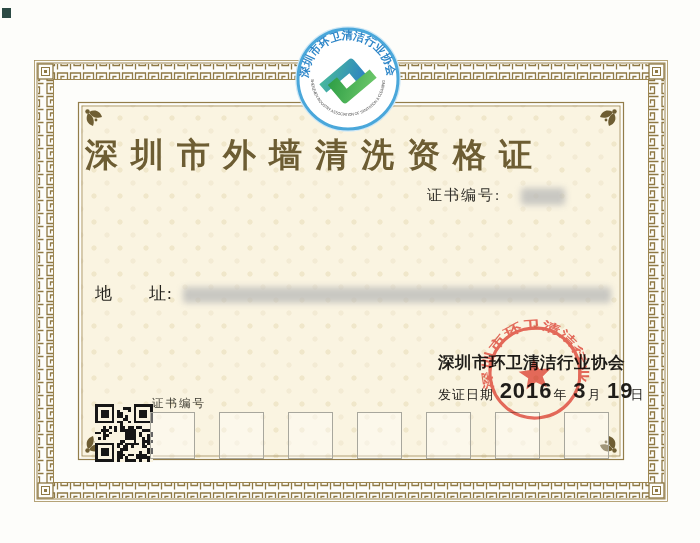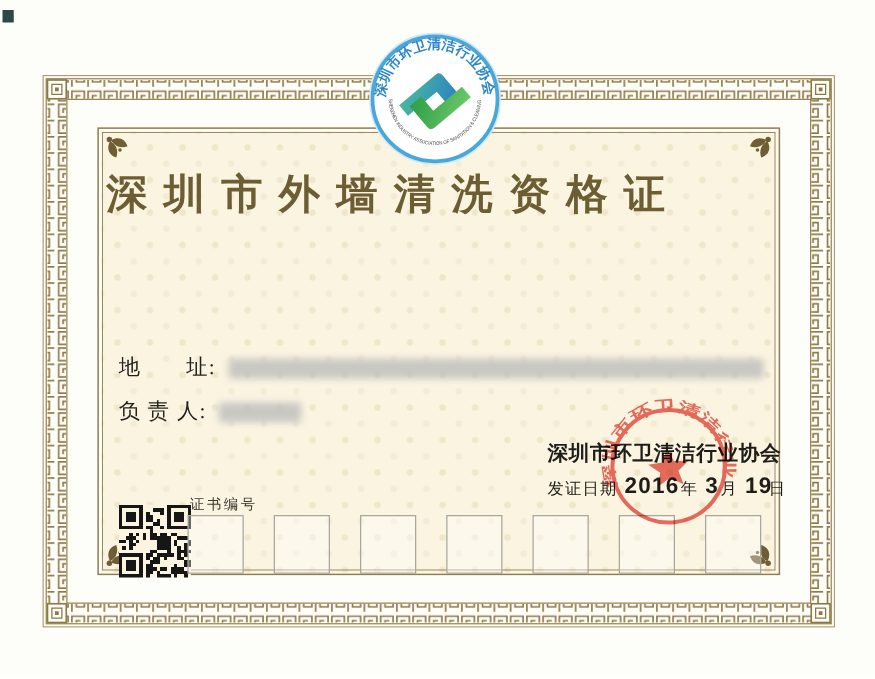--- a/index.html
+++ b/index.html
@@ -40,21 +40,21 @@
   .row-company{top:243px;}
   .row-address{top:282px;text-align:right;}
   .row-person{top:317px;}
   .redact-mid{width:72px;height:16px;margin:0 6px;}
   .redact-addr{width:428px;height:16px;margin-left:10px;}
   .redact-person{width:66px;height:16px;margin-left:10px;}
 
   .issuer{position:absolute;left:438px;top:352px;width:195px;z-index:4;color:#1f1d19;}
   .issuer-name{font-size:16.5px;font-weight:700;letter-spacing:.5px;white-space:nowrap;}
   .issue-date{margin-top:5px;font-size:13px;letter-spacing:1px;white-space:nowrap;}
-  .issue-date .num{font-size:18px;font-weight:700;position:relative;top:-1px;margin:0 1px;}
+  .issue-date .num{font-size:22px;font-weight:700;position:relative;top:-1px;margin:0 1px;}
   .issue-date .unit-day{margin-left:-4px;}
   .issuer-note{margin-top:4px;font-size:13px;letter-spacing:3px;white-space:nowrap;font-family:"Liberation Serif","DejaVu Serif",serif;}
 
   .seal{position:absolute;left:480px;top:318px;width:110px;height:110px;z-index:5;
         mix-blend-mode:multiply;opacity:.85;transform:rotate(-6deg);}
 
   .qr{position:absolute;left:95px;top:404px;width:58px;height:58px;z-index:4;}
   .review-label{position:absolute;left:152px;top:396px;z-index:4;font-size:11.5px;color:#3a382f;letter-spacing:2px;}
   .review-boxes{position:absolute;left:150px;top:412px;z-index:4;display:flex;gap:24px;}
   .review-box{width:45px;height:47px;border:1px solid #a8a79d;background:rgba(255,255,255,.35);box-sizing:border-box;}
@@ -134,26 +134,26 @@
       <textPath href="#arcBot" startOffset="0" textLength="115" lengthAdjust="spacingAndGlyphs">SHENZHEN INDUSTRY ASSOCIATION OF SANITATION &amp; CLEANING</textPath>
     </text>
     <g transform="translate(55,57) rotate(-40)">
       <path d="M-24,-16 H14 Q18,-16 18,-12 V10 H6 V-5 H-24 Z" fill="url(#gBlue)"></path>
       <path d="M24,16 H-14 Q-18,16 -18,12 V-10 H-6 V5 H24 Z" fill="url(#gGreen)"></path>
     </g>
   </svg>
 
   <div class="title">深圳市外墙清洗资格证</div>
 
+  <div class="cert-no">
+    <span>证书编号:</span><span class="redact redact-certno"></span>
+  </div>
 
   <div class="field-row row-address">
     <span class="lbl">地　　址:</span><span class="redact redact-addr"></span>
-  </div>
-  <div class="field-row row-person">
-    <span class="lbl">负 责 人:</span><span class="redact redact-person"></span>
   </div>
 
   <svg class="seal" viewBox="0 0 110 110">
     <defs>
         <path id="sealArc" d="M13,68 A44,44 0 1 1 97,68" fill="none"></path>
       </defs>
     <circle cx="55" cy="55" r="45" fill="none" stroke="#e4544a" stroke-width="3.2"></circle>
     <path d="M55,41 L59.7,51.5 L71.2,52.1 L62.3,59.4 L65.3,70.5 L55,64.2 L44.7,70.5 L47.7,59.4 L38.8,52.1 L50.3,51.5 Z" fill="#e4544a"></path>
     <text font-size="12" font-weight="700" fill="#e4544a">
       <textPath href="#sealArc" startOffset="2" textLength="200" lengthAdjust="spacingAndGlyphs">深圳市环卫清洁行业协会</textPath>

